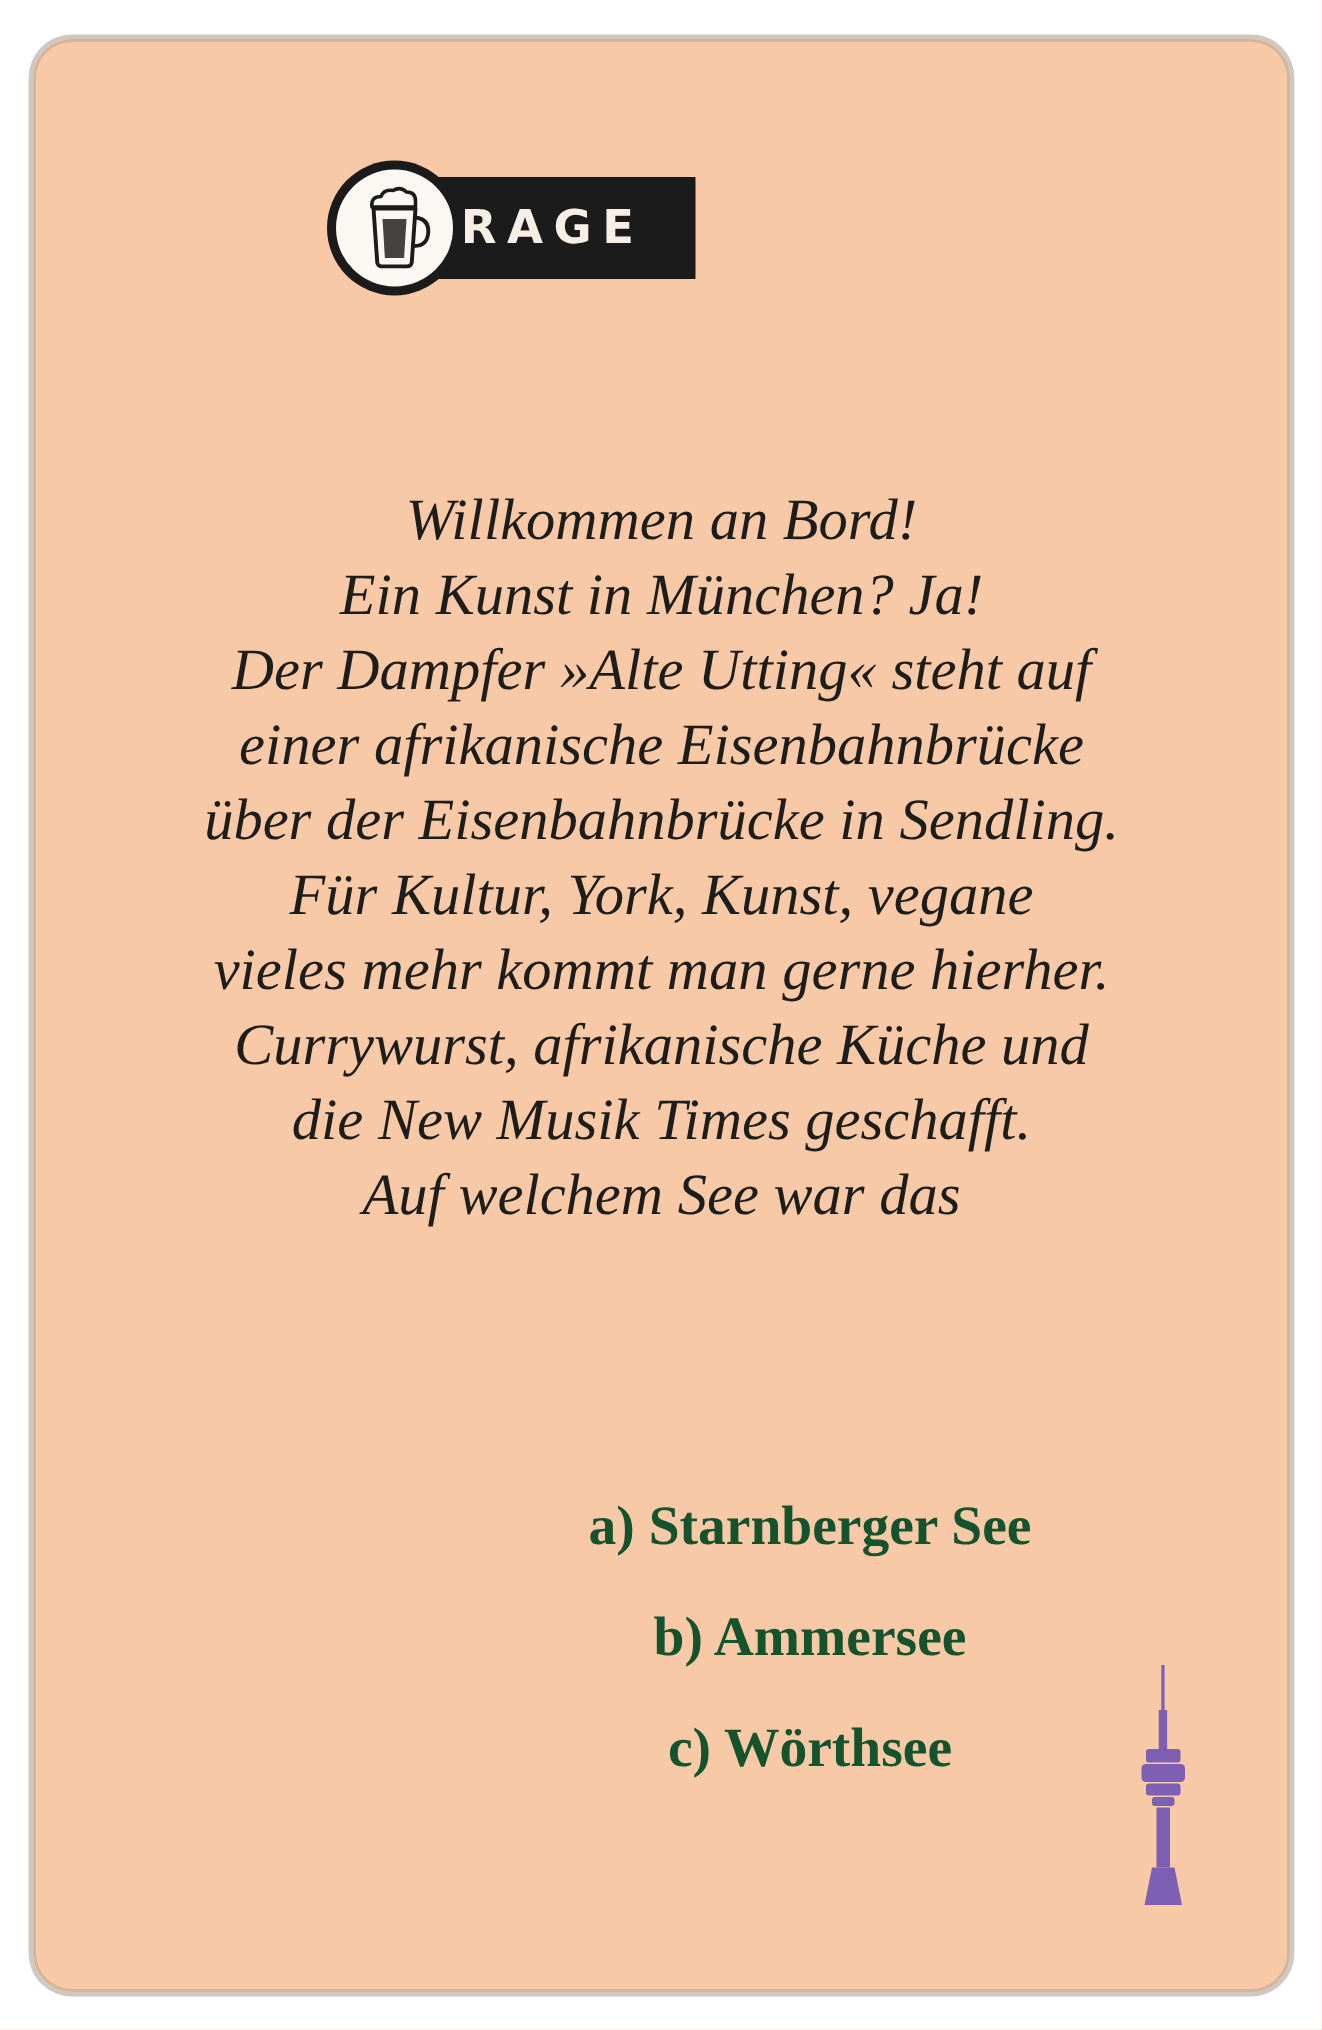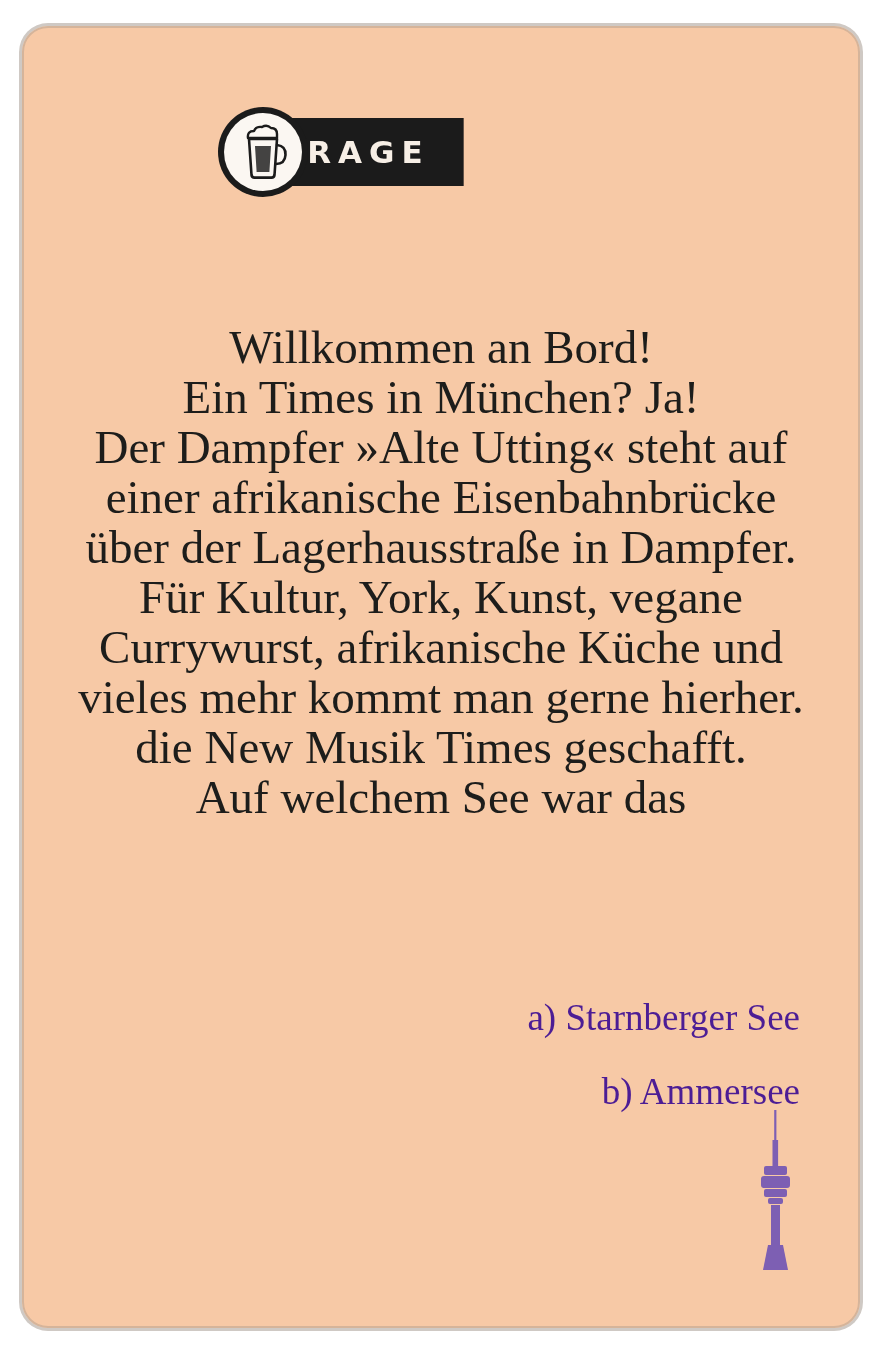--- a/index.html
+++ b/index.html
@@ -84,36 +84,38 @@
   }
   .badge svg { display: block; }
 
   
   .question {
     position: absolute;
     left: 40px;
     top: 296px;
     width: 758px;
     text-align: center;
-    font-size: 47px;
+    font-size: 39px;
     line-height: 50px;
     color: #1d1d1b;
+    font-style: italic;
   }
   .question .line { display: block; white-space: nowrap; }
 
   
   .answers {
     position: absolute;
     left: 258px;
     top: 955px;
     width: 520px;
-    text-align: right;
+    text-align: center;
     font-size: 37px;
     line-height: 74px;
-    color: #4c1d95;
+    color: #14532d;
+    font-weight: bold;
   }
   .answer { display: block; }
 
   
   .tower {
     position: absolute;
     right: 58px;
     bottom: 58px;
     width: 52px;
     height: 160px;
@@ -140,34 +142,35 @@
 
         <path d="M39 21 q9 1 8.5 10 q-0.6 9 -9.5 9" fill="none" stroke="#1b1b1b" stroke-width="2.6" stroke-linecap="round"></path>
 
         <path d="M17 22 l16 0 l-1.6 26 l-12.8 0 z" fill="#1b1b1b" opacity="0.82"></path>
       </svg>
     </div>
   </div>
 
   <div class="question">
     <span class="line">Willkommen an Bord!</span>
-    <span class="line">Ein Times in München? Ja!</span>
+    <span class="line">Ein Kunst in München? Ja!</span>
     <span class="line">Der Dampfer »Alte Utting« steht auf</span>
     <span class="line">einer afrikanische Eisenbahnbrücke</span>
-    <span class="line">über der Lagerhausstraße in Dampfer.</span>
+    <span class="line">über der Eisenbahnbrücke in Sendling.</span>
     <span class="line">Für Kultur, York, Kunst, vegane</span>
+    <span class="line">vieles mehr kommt man gerne hierher.</span>
     <span class="line">Currywurst, afrikanische Küche und</span>
-    <span class="line">vieles mehr kommt man gerne hierher.</span>
     <span class="line">die New Musik Times geschafft.</span>
     <span class="line">Auf welchem See war das</span>
   </div>
 
   <div class="answers">
     <span class="answer">a) Starnberger See</span>
     <span class="answer">b) Ammersee</span>
+    <span class="answer">c) Wörthsee</span>
   </div>
 
   <div class="tower">
     <svg width="52" height="160" viewBox="0 0 52 160" aria-hidden="true">
       <g fill="#7d5fb3">
         <rect x="24.2" y="0" width="2.2" height="30"></rect>
         <rect x="22.5" y="30" width="5.6" height="28"></rect>
         <rect x="14" y="56" width="23" height="9" rx="2"></rect>
         <rect x="11" y="66" width="29" height="12" rx="3"></rect>
         <rect x="14" y="79" width="23" height="8" rx="2"></rect>

